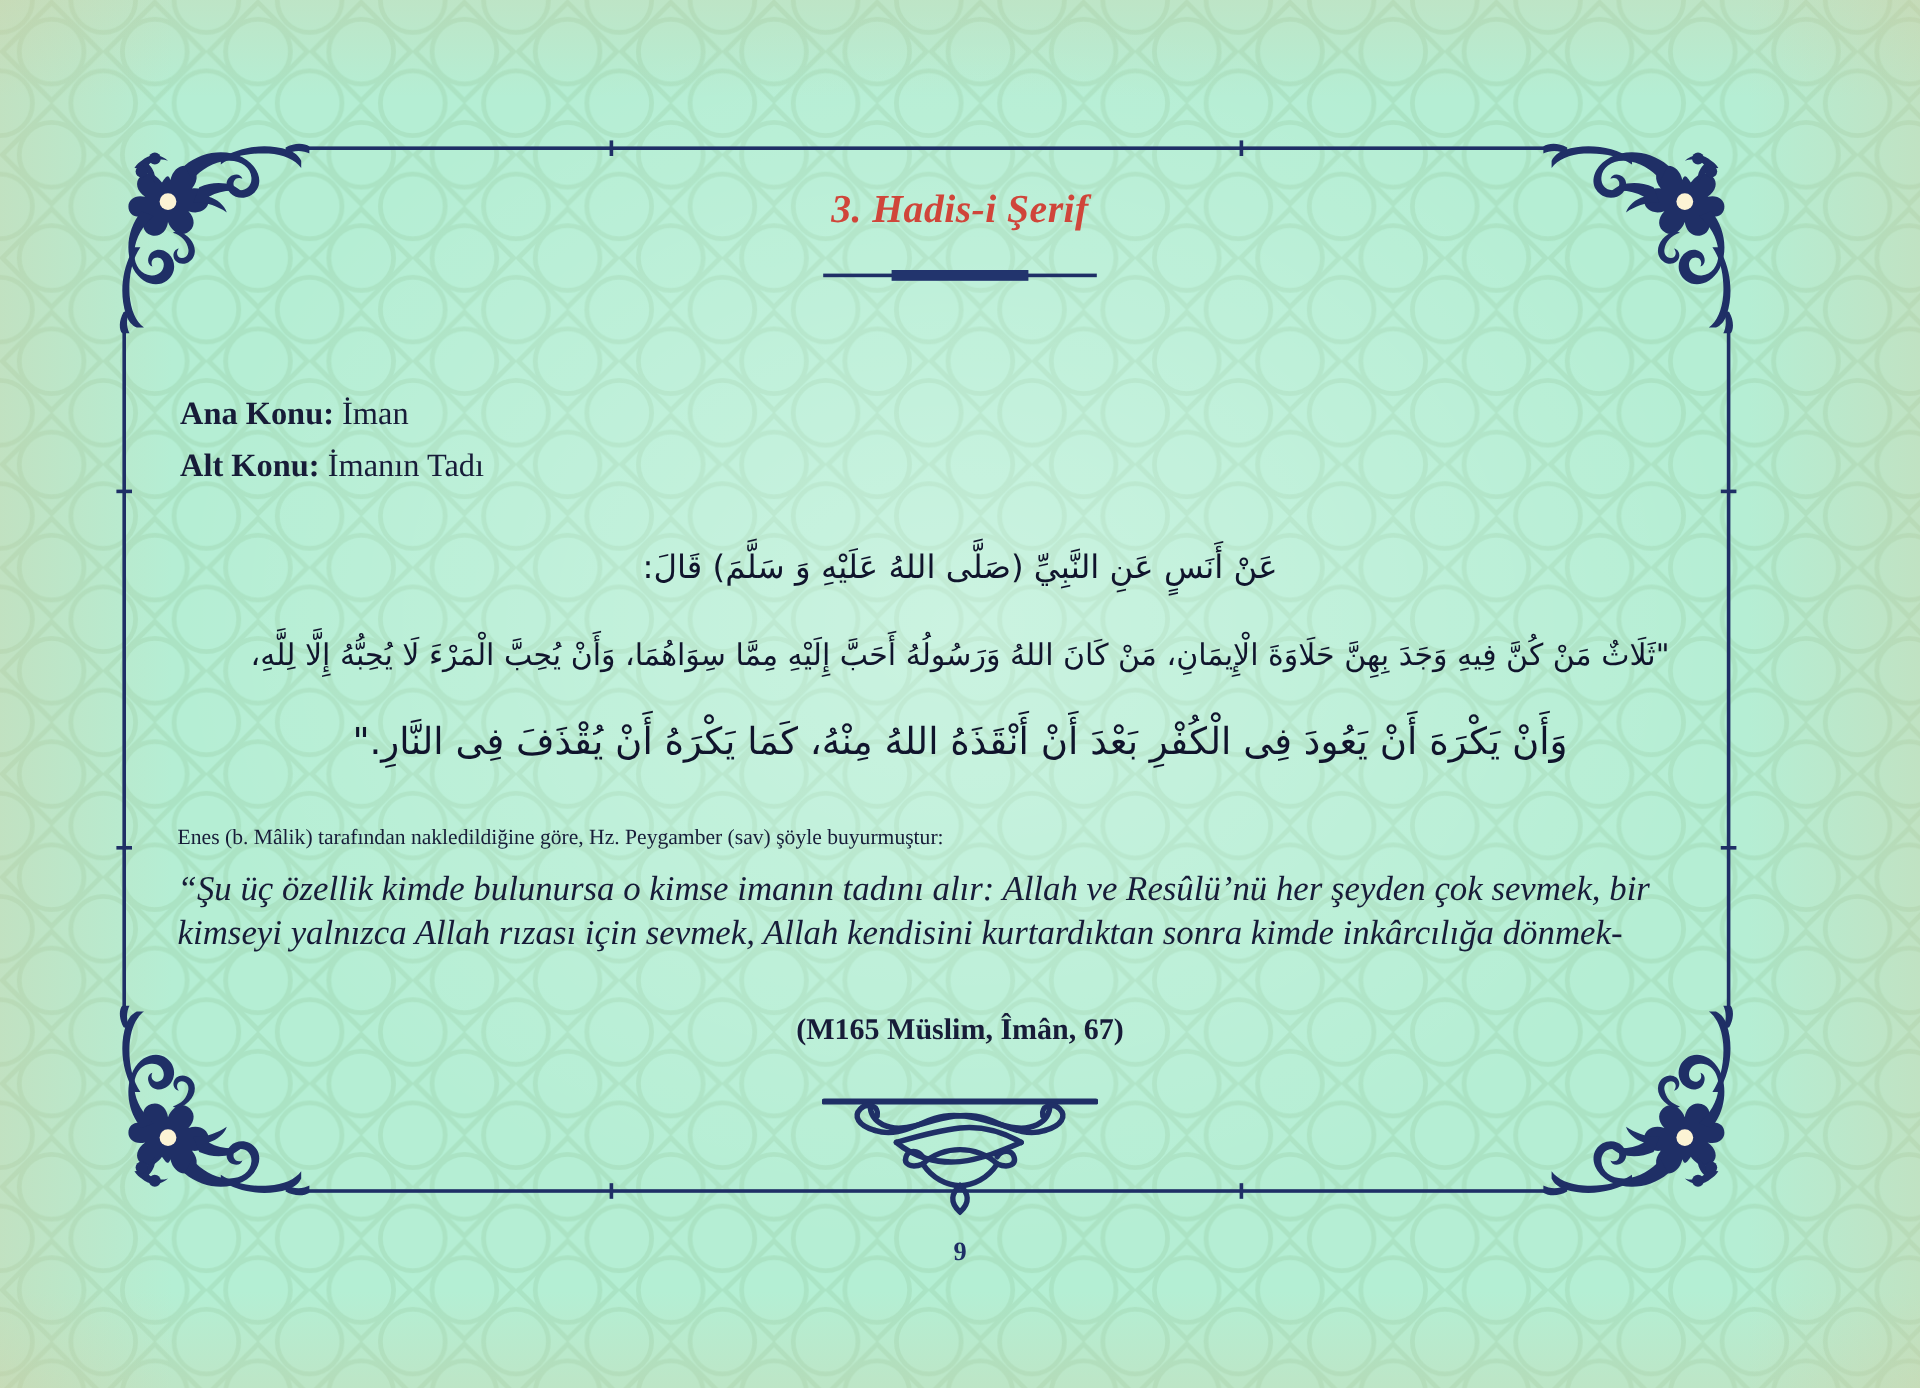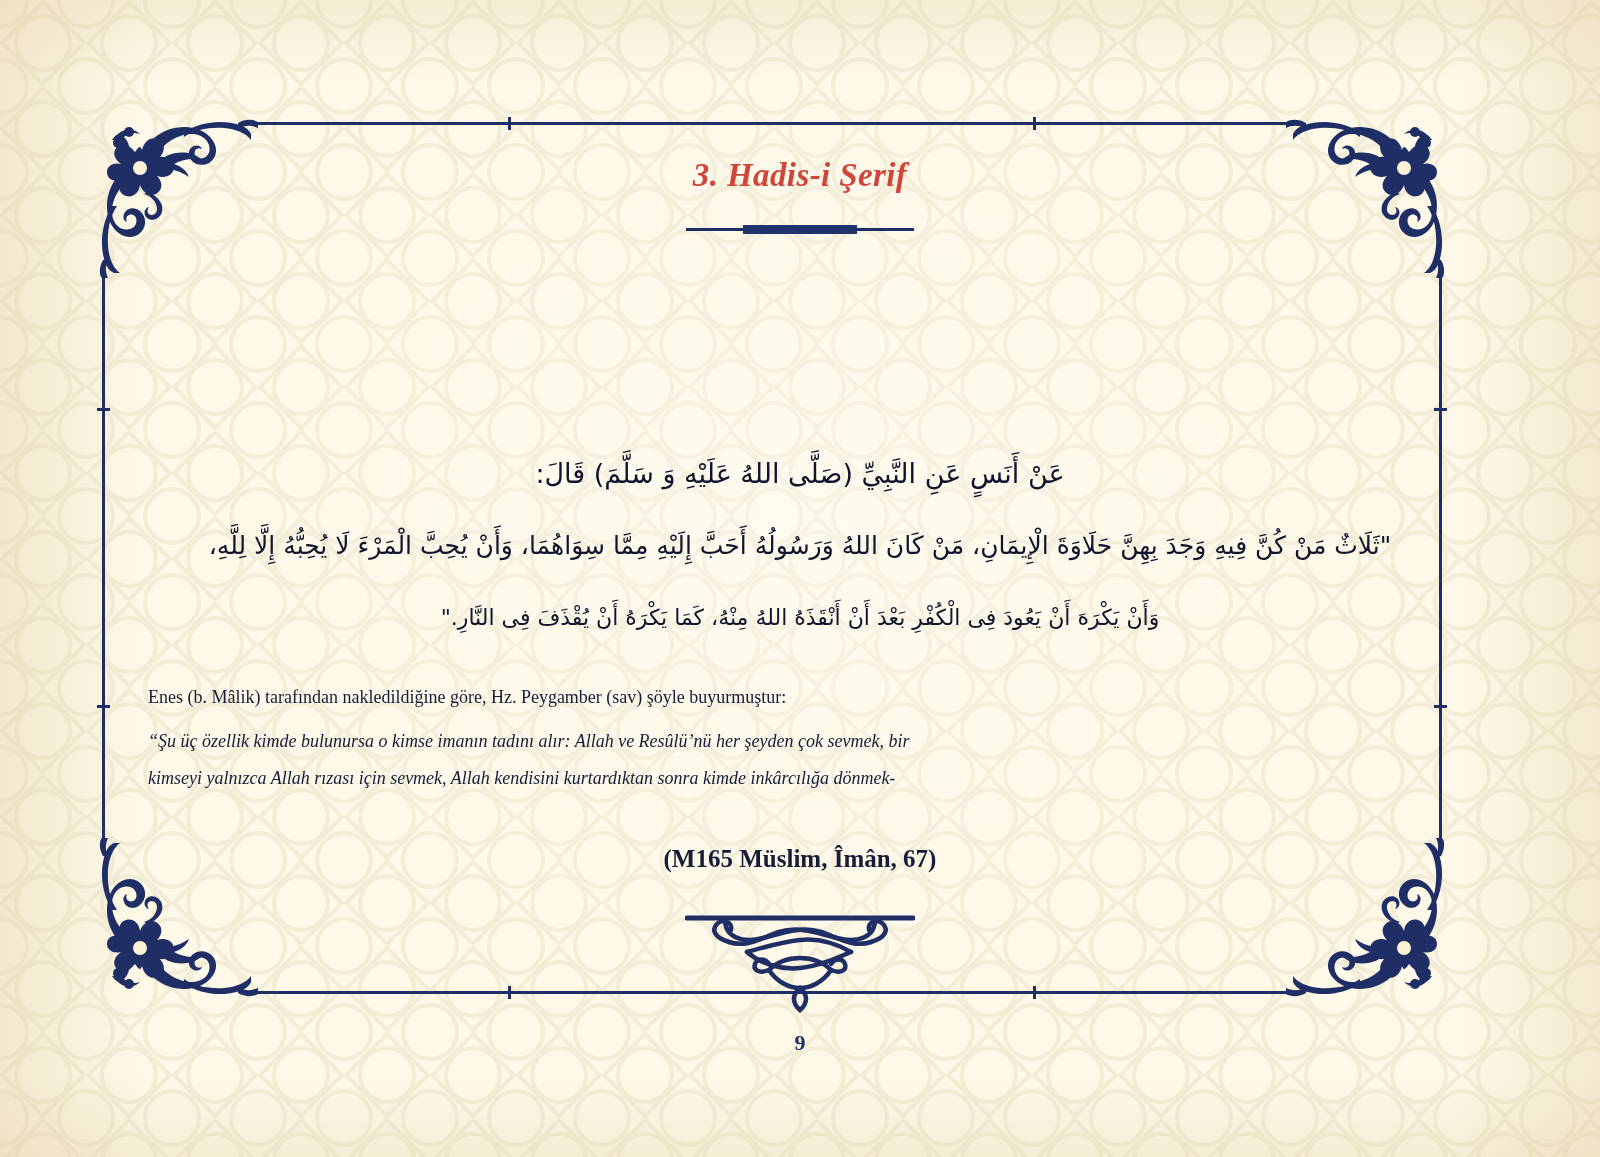--- a/index.html
+++ b/index.html
@@ -12,21 +12,21 @@
     background: #fcf3d4;
     font-family: "Liberation Serif", serif;
     overflow: hidden;
     position: relative;
   }
 
   
   .page {
     position: absolute;
     inset: 0;
-    background-color: #ffffff;
+    background-color: #5eead4;
     overflow: hidden;
   }
   .watermark {
     position: absolute;
     inset: 0;
     opacity: 0.55;
     pointer-events: none;
   }
   .vignette {
     position: absolute;
@@ -146,39 +146,39 @@
     color: #10142c;
     font-family: "DejaVu Sans", sans-serif;
     font-size: 27px;
   }
   .arabic-line {
     text-align: center;
     line-height: 72px;
     white-space: nowrap;
   }
   .arabic-line.l2 { font-size: 25px; }
-  .arabic-line.l3 { font-size: 22px; text-align: center; }
+  .arabic-line.l3 { font-size: 31px; text-align: center; }
 
   .narration {
     position: absolute;
     left: 148px;
     top: 681px;
     width: 1295px;
     font-size: 18px;
     line-height: 33px;
     color: #171c38;
   }
 
   .quote {
     position: absolute;
     left: 148px;
     top: 723px;
     width: 1298px;
     font-style: italic;
-    font-size: 18px;
+    font-size: 29px;
     line-height: 37px;
     color: #171c38;
     text-align: justify;
   }
   .quote .qline { white-space: nowrap; }
   .quote .qline.last { }
 
   .citation {
     position: absolute;
     top: 845px;
@@ -398,20 +398,30 @@
 
   <div class="content">
 
     <div class="title">3. Hadis-i Şerif</div>
 
     <div class="title-rule">
       <div class="thin"></div>
       <div class="thick"></div>
     </div>
 
+    <div class="subjects">
+      <div class="subject-line">
+        <span class="lbl">Ana Konu:</span>
+        <span class="val">İman</span>
+      </div>
+      <div class="subject-line">
+        <span class="lbl">Alt Konu:</span>
+        <span class="val">İmanın Tadı</span>
+      </div>
+    </div>
 
     <div class="arabic">
       <div class="arabic-line l1">عَنْ أَنَسٍ عَنِ النَّبِيِّ (صَلَّى اللهُ عَلَيْهِ وَ سَلَّمَ) قَالَ:</div>
       <div class="arabic-line l2">"ثَلَاثٌ مَنْ كُنَّ فِيهِ وَجَدَ بِهِنَّ حَلَاوَةَ الْإِيمَانِ، مَنْ كَانَ اللهُ وَرَسُولُهُ أَحَبَّ إِلَيْهِ مِمَّا سِوَاهُمَا، وَأَنْ يُحِبَّ الْمَرْءَ لَا يُحِبُّهُ إِلَّا لِلَّهِ،</div>
       <div class="arabic-line l3">وَأَنْ يَكْرَهَ أَنْ يَعُودَ فِى الْكُفْرِ بَعْدَ أَنْ أَنْقَذَهُ اللهُ مِنْهُ، كَمَا يَكْرَهُ أَنْ يُقْذَفَ فِى النَّارِ."</div>
     </div>
 
     <div class="narration">Enes (b. Mâlik) tarafından nakledildiğine göre, Hz. Peygamber (sav) şöyle buyurmuştur:</div>
 
     <div class="quote">

